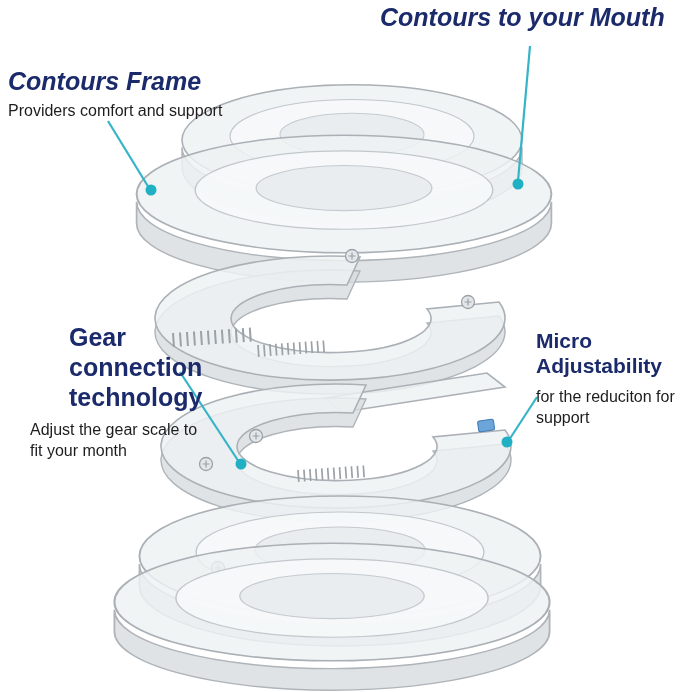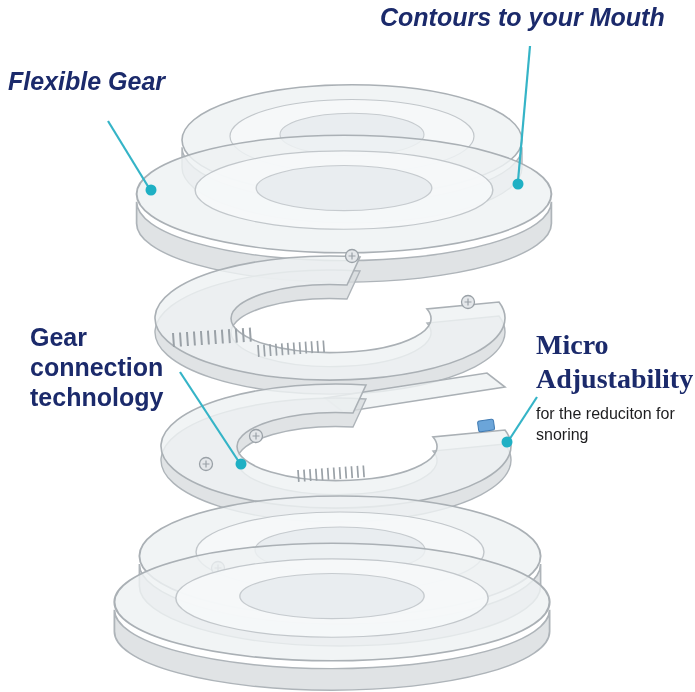--- a/index.html
+++ b/index.html
@@ -20,24 +20,24 @@
   .callout-line{stroke:var(--callout,#2eb2c5);stroke-width:2.2;fill:none;}
   .callout-dot{fill:var(--dot,#1fb0c4);}
   
   .ann{position:absolute;z-index:2;}
   .ann .title{font-weight:700;color:var(--heading,#1b2a6b);font-size:25px;line-height:1.2;}
   .ann .title.nowrap{white-space:nowrap;font-style:italic;}
   .ann .subtitle{color:var(--body,#1d1d1f);font-size:16px;line-height:1.32;margin-top:4px;}
   #ann-contours{left:380px;top:2px;width:310px;}
   #ann-flexible{left:8px;top:66px;width:290px;}
   #ann-gear{left:30px;top:322px;width:188px;}
-  #ann-gear .title{max-width:150px;}
+  #ann-gear .title{max-width:150px;margin-left:39px;}
   #ann-gear .subtitle{max-width:174px;margin-top:7px;}
   #ann-micro{left:536px;top:328px;width:158px;}
-  #ann-micro .title{font-size:28px;max-width:158px;font-family:Liberation Serif, serif;}
+  #ann-micro .title{font-size:21px;max-width:158px;}
   #ann-micro .subtitle{max-width:140px;margin-top:8px;}
 </style>
 </head>
 <body>
 
 <svg class="art" viewBox="0 0 695 692" aria-hidden="true">
   <defs>
     <g id="tray">
       <path class="piece-wall" d="M -170 8 A 170 60 0 0 0 170 8 L 170 30 A 170 60 0 0 1 -170 30 Z"></path>
       <ellipse class="piece-top" cx="0" cy="0" rx="170" ry="60"></ellipse>
@@ -93,23 +93,25 @@
     <circle class="callout-dot" cx="241" cy="464" r="5.5"></circle>
     <circle class="callout-dot" cx="507" cy="442" r="5.5"></circle>
   </g>
 </svg>
 
 <div class="ann" id="ann-contours">
   <div class="title nowrap">Contours to your Mouth</div>
 </div>
 
 <div class="ann" id="ann-flexible">
-  <div class="title nowrap">Flexible Gear</div>
+  <div class="title nowrap">Contours Frame</div>
+  <div class="subtitle">Providers comfort and support</div>
 </div>
 
 <div class="ann" id="ann-gear">
   <div class="title">Gear connection technology</div>
+  <div class="subtitle">Adjust the gear scale to fit your month</div>
 </div>
 
 <div class="ann" id="ann-micro">
   <div class="title">Micro Adjustability</div>
-  <div class="subtitle">for the reduciton for snoring</div>
+  <div class="subtitle">for the reduciton for support</div>
 </div>
 
 </body></html>

